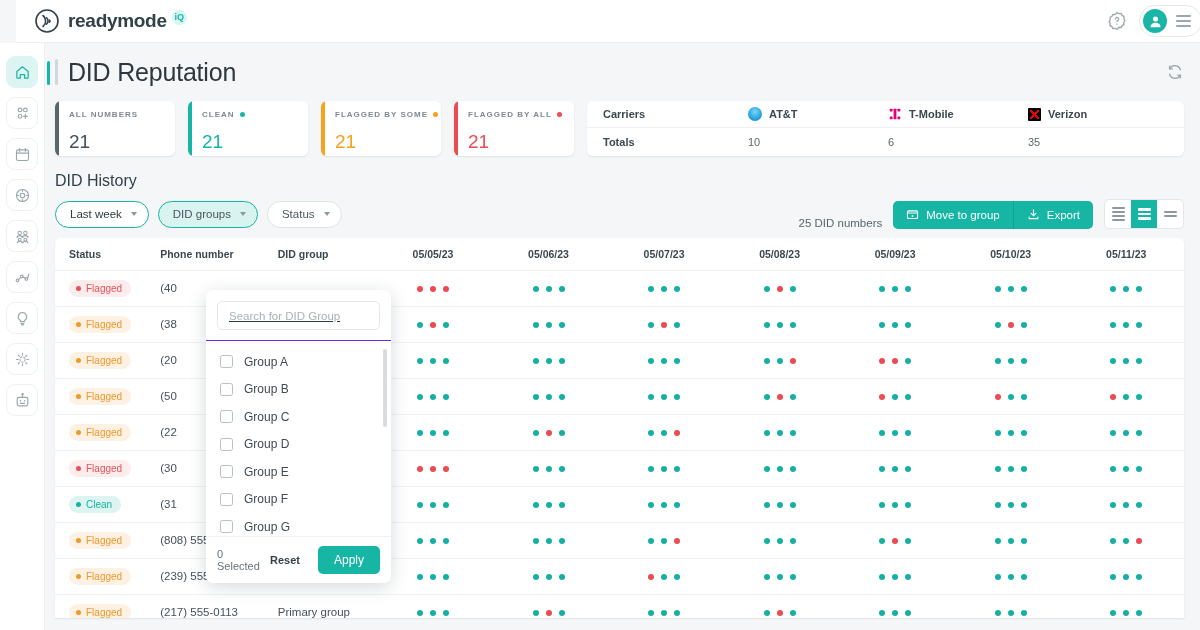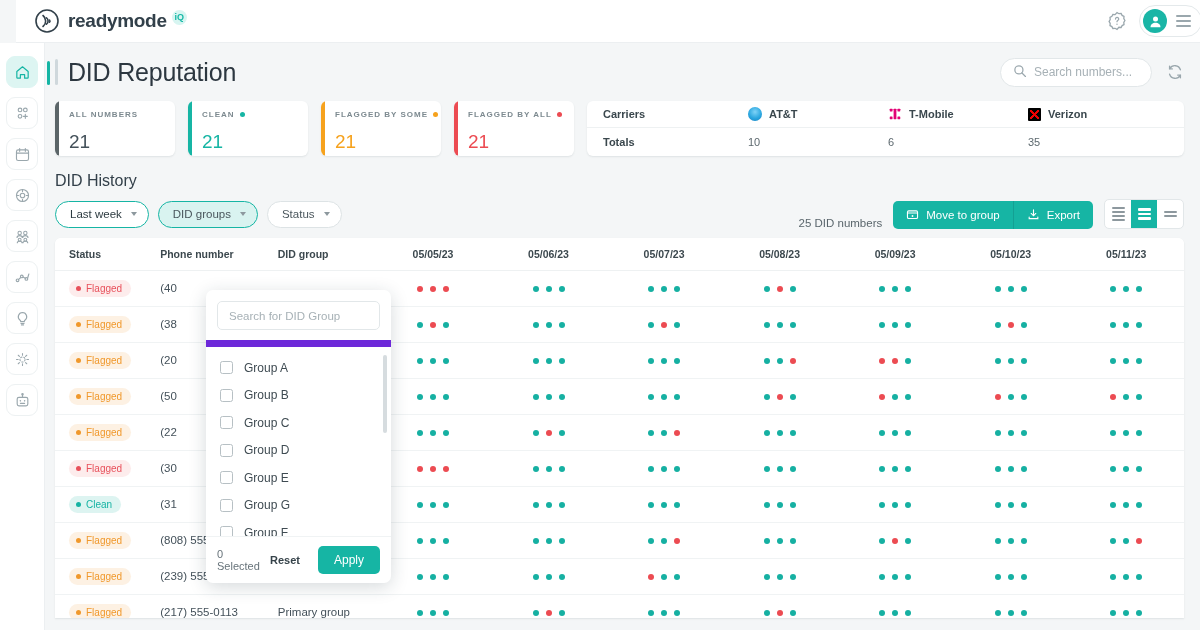--- a/index.html
+++ b/index.html
@@ -174,26 +174,26 @@
   .d { width: 6px; height: 6px; border-radius: 50%; }
   .d.t { background: #16b0a2; }
   .d.r { background: #ec4b52; }
 
   
   .dropdown {
     position: absolute; left: 161px; top: 247px; width: 185px; height: 293px;
     background: #fff; border-radius: 7px; box-shadow: 0 4px 18px rgba(30,50,60,.18);
     z-index: 25; display: flex; flex-direction: column; overflow: hidden;
   }
-  .dd-searchwrap { padding: 11px 11px 10px 11px; }
+  .dd-searchwrap { padding: 11px 11px 10px 11px; text-decoration: underline; }
   .dd-search {
     height: 29px; border: 1px solid #e2e7e9; border-radius: 5px;
     display: flex; align-items: center; padding: 0 11px; font-size: 11.5px; color: #a7b1b6;
   }
-  .dd-list { flex: 1; overflow: hidden; position: relative; border-top: 7px solid #6d28d9; padding-top: 7px;}
+  .dd-list { flex: 1; overflow: hidden; position: relative; border-top: 1px solid #6d28d9; padding-top: 7px;}
   .dd-item { display: flex; align-items: center; gap: 11px; height: 27.5px; padding: 0 14px; }
   .cbox { width: 13px; height: 13px; border: 1.5px solid #b7c0c4; border-radius: 2.5px; }
   .dd-item span { font-size: 12px; color: #3f4b52; }
   .dd-scroll {
     position: absolute; right: 4px; top: 8px; width: 4px; height: 78px;
     background: #d6dcdf; border-radius: 2px;
   }
   .dd-foot {
     height: 47px; border-top: 1px solid #f0f3f4; display: flex; align-items: center;
     padding: 0 11px; gap: 10px;
@@ -316,29 +316,20 @@
       </svg>
     </div>
   </div>
 
   <div class="content">
 
     <div class="page-head">
       <span class="title-bar"></span>
       <span class="page-title">DID Reputation</span>
       <div class="head-right">
-        <div class="search-box">
-          <span>
-            <svg viewBox="0 0 18 18" width="14" height="14" fill="none" stroke="#9aa7ad" stroke-width="1.6">
-              <circle cx="7.6" cy="7.6" r="5.2"></circle>
-                <path d="M11.5 11.5 16 16" stroke-linecap="round"></path>
-            </svg>
-          </span>
-          <span>Search numbers...</span>
-        </div>
         <span class="refresh-icon">
           <svg viewBox="0 0 20 20" width="18" height="18" fill="none" stroke="#9aa7ad" stroke-width="1.5" stroke-linecap="round">
             <path d="M16 7.5A6.5 6.5 0 0 0 4.2 6.2"></path>
               <path d="M4 3.6v3h3"></path>
             <path d="M4 12.5a6.5 6.5 0 0 0 11.8 1.3"></path>
               <path d="M16 16.4v-3h-3"></path>
           </svg>
         </span>
       </div>
     </div>
@@ -960,25 +951,25 @@
           <div class="dd-item">
             <span class="cbox"></span>
             <span>Group D</span>
           </div>
           <div class="dd-item">
             <span class="cbox"></span>
             <span>Group E</span>
           </div>
           <div class="dd-item">
             <span class="cbox"></span>
-            <span>Group G</span>
+            <span>Group F</span>
           </div>
           <div class="dd-item">
             <span class="cbox"></span>
-            <span>Group F</span>
+            <span>Group G</span>
           </div>
         </div>
       <div class="dd-foot">
         <span class="dd-sel">0 Selected</span>
         <span class="dd-reset">Reset</span>
         <span class="dd-apply">Apply</span>
       </div>
     </div>
 
   </div>

